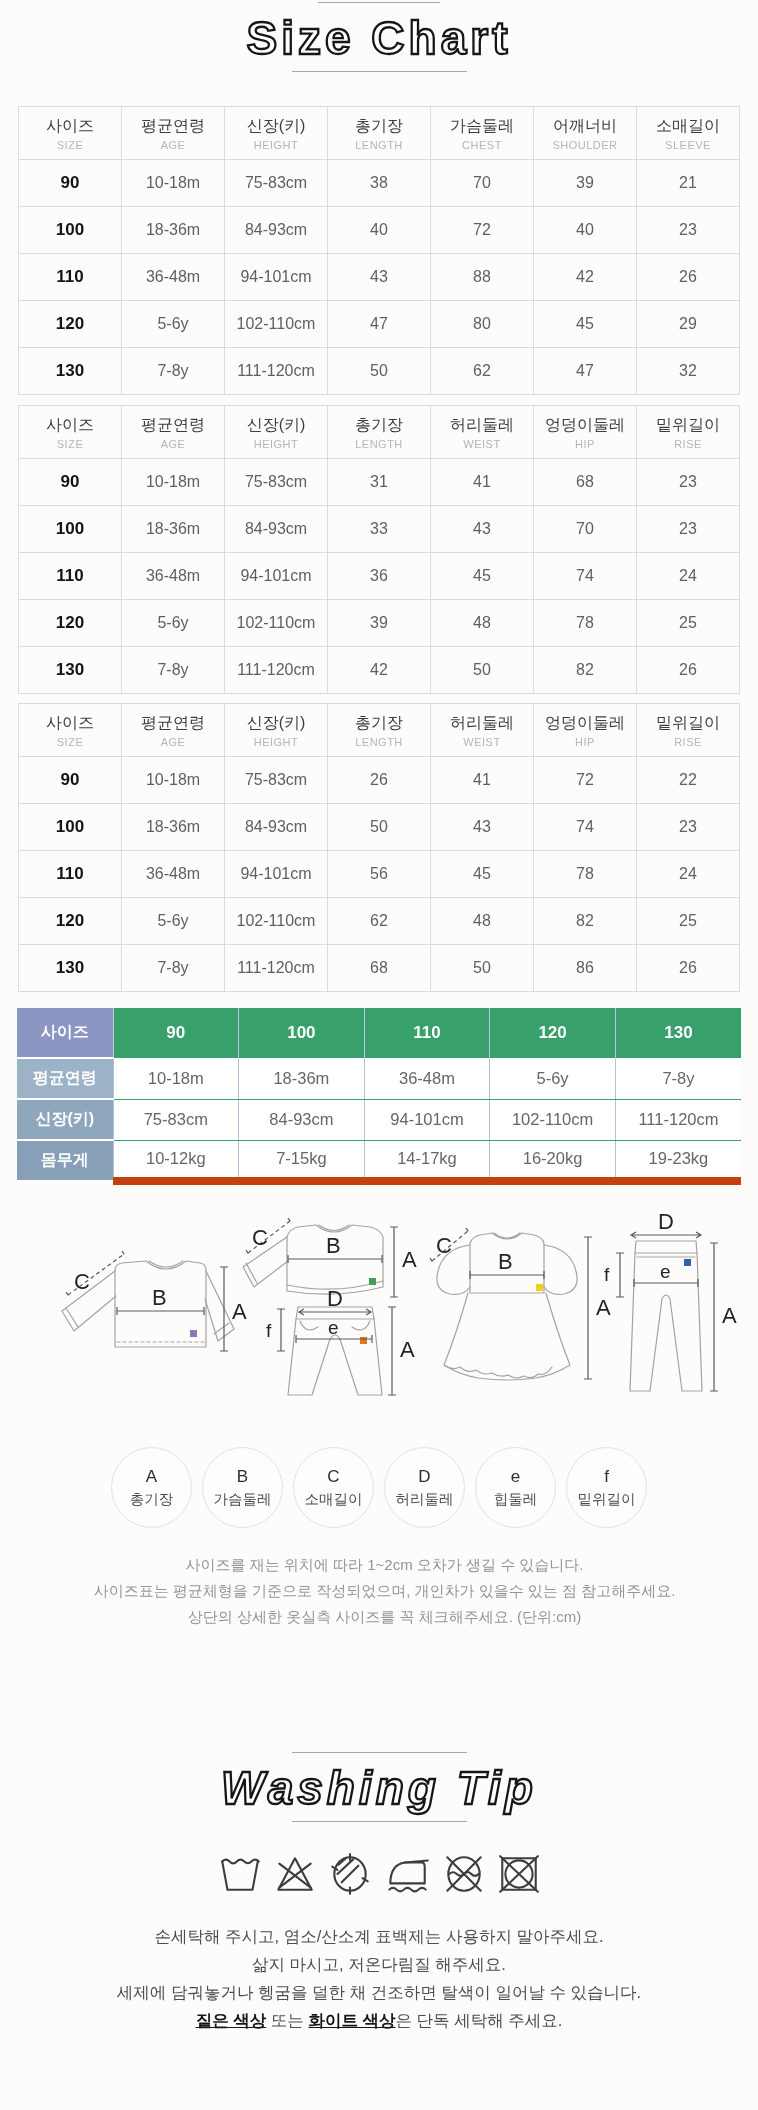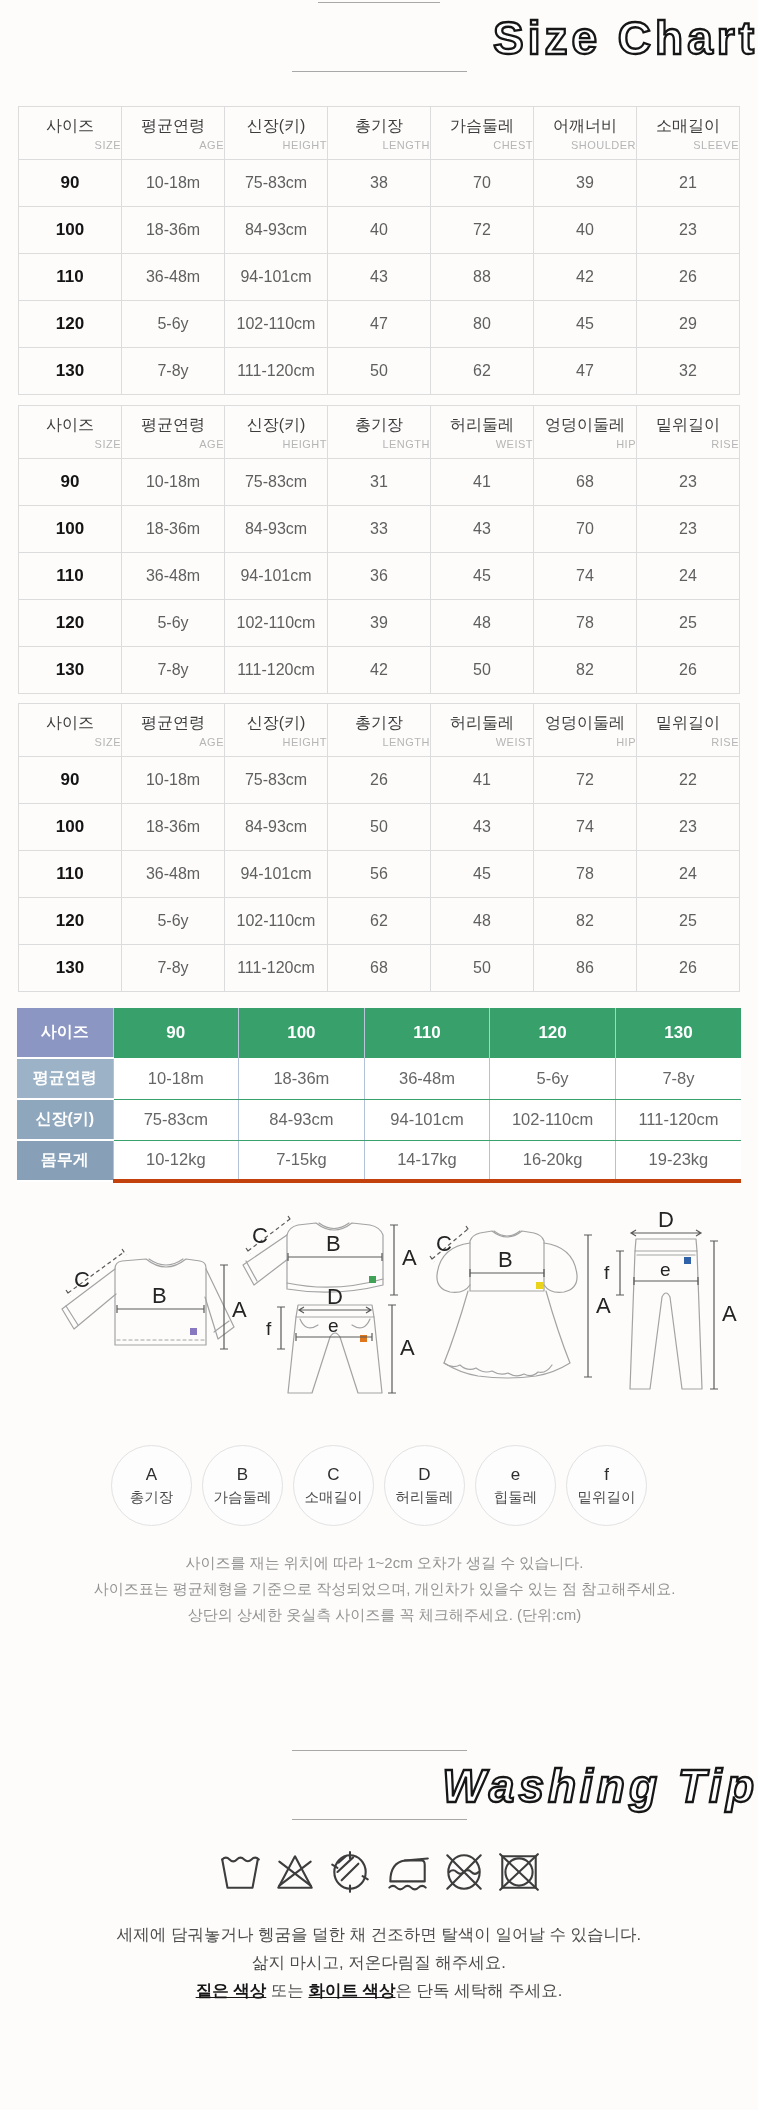--- a/index.html
+++ b/index.html
@@ -16,34 +16,33 @@
   
   .title-block { text-align:center; }
   .title-rule { width:175px; height:0; border-top:1px solid #a8a8a8; margin:0 auto; }
   .title-rule.short { width:122px; }
   .bubble-title {
     display:block; margin:6px auto 4px auto;
     font-size:46px; font-weight:800; letter-spacing:4px;
     color:#ffffff; -webkit-text-stroke:2.3px #161616;
     text-shadow:0 0 1px #161616;
     line-height:58px;
-    text-align:right;
   }
 
   
   .m-table {
     width:722px; margin:0 18px; border-collapse:collapse; table-layout:fixed;
   }
   .m-table th, .m-table td {
     border:1px solid #dcdcdc; text-align:center; vertical-align:middle;
     background:transparent;
   }
   .m-table th { height:53px; padding:4px 0; font-weight:400; }
   .m-table th .ko { font-size:16px; color:#3c3c3c; }
-  .m-table th .en { font-size:11px; color:#b5b5b5; letter-spacing:0.5px; margin-top:2px;text-align:right; }
+  .m-table th .en { font-size:11px; color:#b5b5b5; letter-spacing:0.5px; margin-top:2px; }
   .m-table td { height:47px; font-size:16px; color:#5f5f5f; }
   .m-table td.size-col { font-weight:bold; font-size:17px; color:#141414; }
   .tbl-gap1 { margin-top:34px; }
   .tbl-gap2 { margin-top:10px; }
   .tbl-gap3 { margin-top:9px; }
 
   
   .s-table {
     width:724px; margin:16px 17px 0 17px; border-collapse:collapse; table-layout:fixed;
   }
@@ -53,21 +52,21 @@
   }
   .s-table th.b0 { background:#8b96c3; height:50px; }
   .s-table th.b1 { background:#9cb2c6; height:41px; }
   .s-table th.b2 { background:#8fa7bd; height:41px; }
   .s-table th.b3 { background:#87a0b8; height:41px; }
   .s-table td {
     text-align:center; vertical-align:middle; background:#fff;
     border-left:1px solid #b3c2d9; border-bottom:1px solid #3aa06c;
     font-size:16.5px; color:#666;
   }
-  .s-table tr:last-child td { border-bottom:4px solid #c2410c; }
+  .s-table tr:last-child td { border-bottom:8px solid #c2410c; }
   .s-table td.green {
     background:#37a06b; color:#fff; font-weight:bold; font-size:17px;
     border-left:1px solid #b9c6dd; border-bottom:none;
   }
 
   
   .diagram-wrap { margin-top:14px; }
   .diagram-wrap svg { display:block; }
   .garment { stroke:#a3a3a3; stroke-width:1.2; fill:none; stroke-linejoin:round; stroke-linecap:round; }
   .measure { stroke:#5a5a5a; stroke-width:1.2; fill:none; }
@@ -535,18 +534,19 @@
       <path class="care" d="M6,5 L38,37 M38,5 L6,37"></path>
     </svg>
     <svg width="46" height="44" viewBox="0 0 44 42">
       <rect class="care" x="6" y="6" width="32" height="30"></rect>
       <circle class="care" cx="22" cy="21" r="13"></circle>
       <path class="care" d="M4,4 L40,38 M40,4 L4,38"></path>
     </svg>
   </div>
 
   <div id="washing-notes" class="washing-notes">
+      <p>손세탁해 주시고, 염소/산소계 표백제는 사용하지 말아주세요.</p>
+      <p>삶지 마시고, 저온다림질 해주세요.</p>
       <p>세제에 담궈놓거나 헹굼을 덜한 채 건조하면 탈색이 일어날 수 있습니다.</p>
-      <p>삶지 마시고, 저온다림질 해주세요.</p>
       <p><span class="bold">짙은 색상</span><span> 또는 </span><span class="bold">화이트 색상</span><span>은 단독 세탁해 주세요.</span></p>
     </div>
 
 </div>
 
 </body></html>

